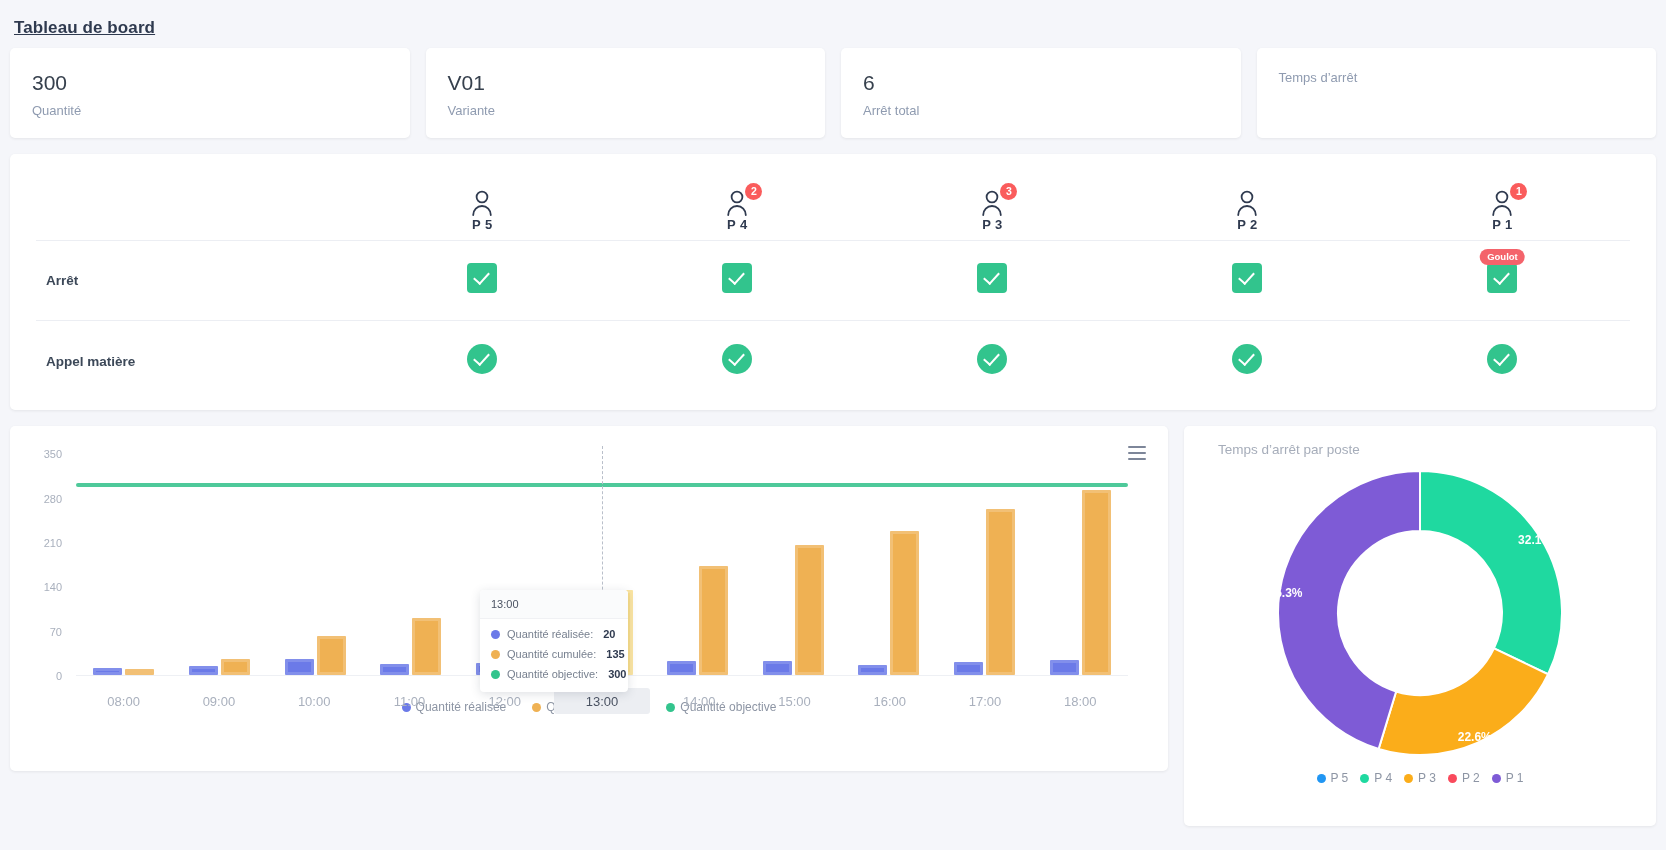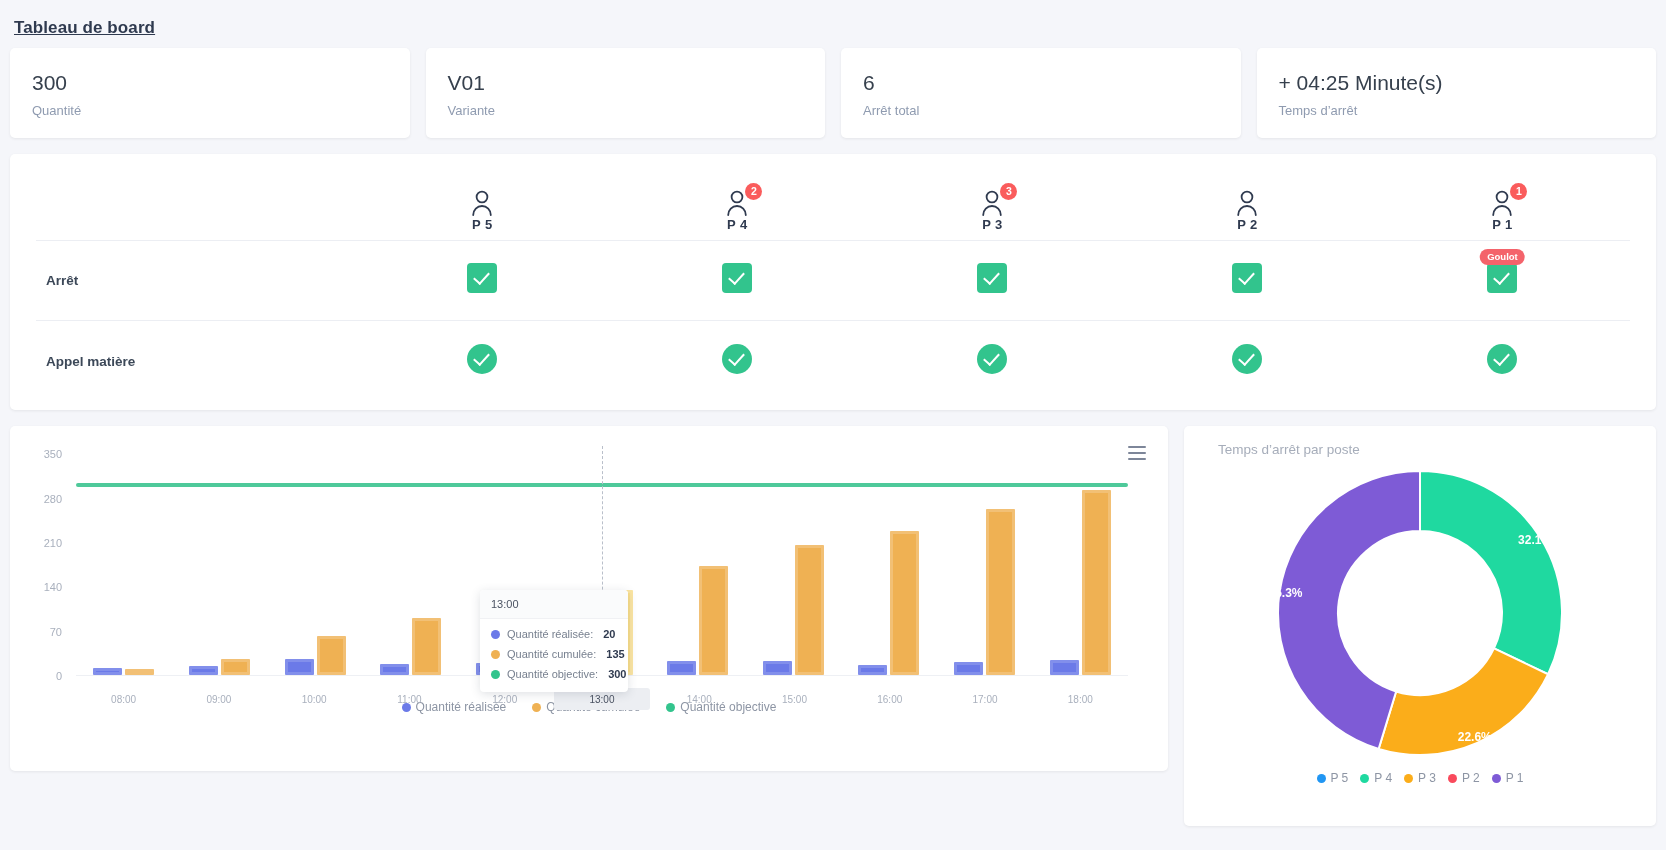--- a/index.html
+++ b/index.html
@@ -240,21 +240,21 @@
   }
   .xaxis {
     position: absolute;
     left: 48px; right: 22px;
     top: 234px;
     display: flex;
   }
   .xtick {
     flex: 1 1 0;
     text-align: center;
-    font-size: 10px;
+    font-size: 13px;
     color: #a9b0bd;
     padding-top: 6px;
     position: relative;
   }
   .xtick.active {
     background: #eceef2;
     border-radius: 3px;
     color: #4a5262;
     padding: 6px 0 5px 0;
     margin: 0 2px;
@@ -330,21 +330,20 @@
     </div>
     <div class="kpi-card">
       <div class="kpi-value">V01</div>
       <div class="kpi-label">Variante</div>
     </div>
     <div class="kpi-card">
       <div class="kpi-value">6</div>
       <div class="kpi-label">Arrêt total</div>
     </div>
     <div class="kpi-card">
-      <div class="kpi-value">+ 04:25 Minute(s)</div>
       <div class="kpi-label">Temps d’arrêt</div>
     </div>
   </div>
 
   <div class="stations-panel">
     <table class="stations-table">
       <tbody>
           <tr>
         <th class="col-label head-cell"></th>
 

